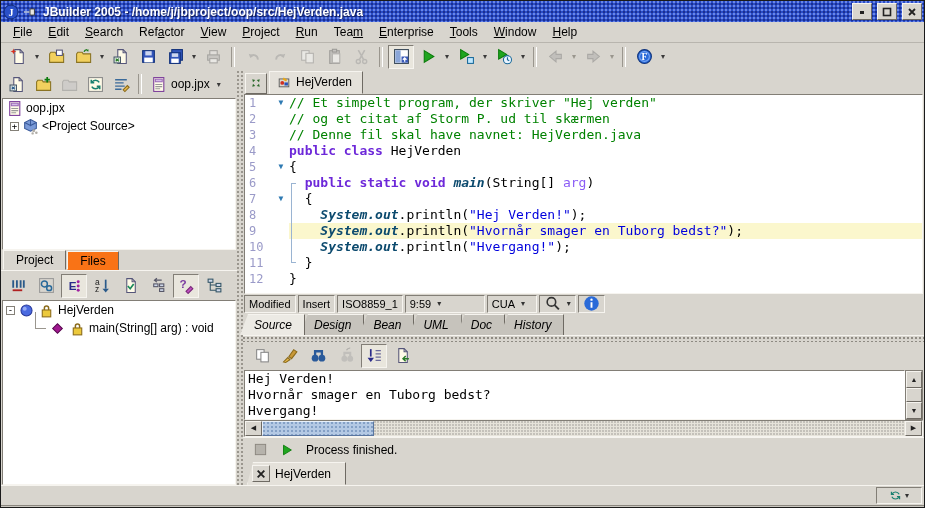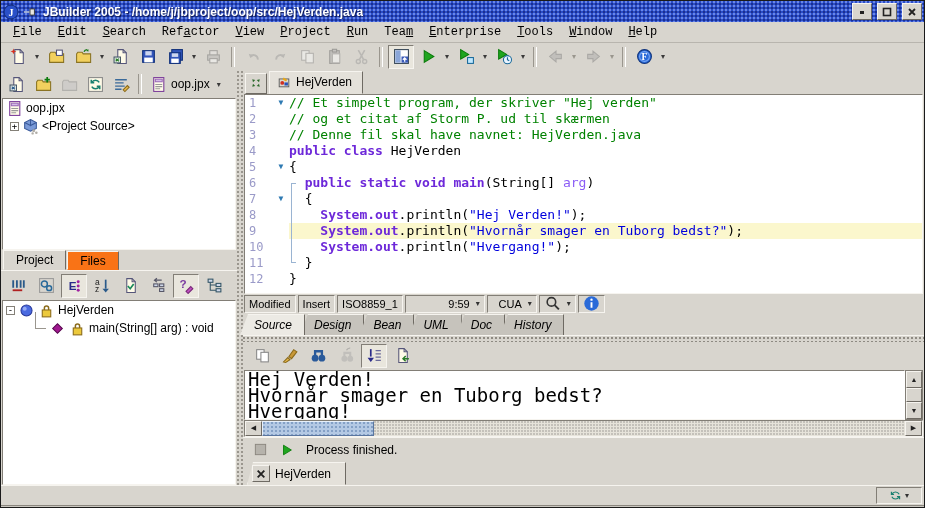--- a/index.html
+++ b/index.html
@@ -14,21 +14,21 @@
     background:#2a4cc8;
     background-image:radial-gradient(circle at 1px 1px,rgba(160,185,255,.55) 1px,transparent 1.3px),
                      radial-gradient(circle at 3px 3px,rgba(10,20,90,.5) 1px,transparent 1.3px);
     background-size:4px 4px;color:#fff;font-weight:bold;font-size:12px;}
   .titlebar .icon svg{display:block;}
   .title-text{flex:0 1 auto;white-space:nowrap;overflow:hidden;text-shadow:1px 1px 1px rgba(0,0,20,.6);padding-left:2px;}
   .title-spacer{flex:1;}
   .winbtn{width:18px;height:15px;background:#d8d5ce;display:flex;align-items:center;justify-content:center;margin-left:1px;}
   
   .menubar{height:20px;display:flex;align-items:center;padding-left:4px;border-bottom:1px solid #b8b5ae;}
-  .menu-item{padding:2px 8px;white-space:nowrap;font-family:Liberation Mono, monospace;}
+  .menu-item{padding:2px 8px;white-space:nowrap;}
   .menu-item u{text-decoration:underline;}
   
   .toolbar{height:27px;display:flex;align-items:center;padding-left:4px;gap:1px;}
   .tb-sep{width:2px;height:20px;margin:0 4px;border-left:1px solid #9a968e;border-right:1px solid #fff;}
   .tb-btn{width:24px;height:22px;display:flex;align-items:center;justify-content:center;border:1px solid transparent;}
   .tb-btn.pressed{border-color:#827e76 #f6f4ef #f6f4ef #827e76;background:#e9e6dd;}
   .tb-btn.disabled svg{opacity:.45;filter:grayscale(1);}
   .tb-drop{width:10px;height:22px;display:flex;align-items:center;justify-content:center;font-size:8px;color:#3a3a3a;}
   .tb-drop.disabled{color:#9a968e;}
   .icon svg{display:block;}
@@ -63,41 +63,41 @@
         border:1px solid;border-color:#f6f4ef #6e6a63 transparent #f6f4ef;font-size:12px;}
   .editor{position:relative;flex:0 0 198px;overflow:hidden;font-family:"DejaVu Sans Mono",monospace;font-size:13px;margin:0 1px;}
   .code-line{display:flex;height:16px;line-height:16px;}
   .ln{width:24px;flex:0 0 24px;text-align:left;padding-left:4px;color:#9a9ac8;font-size:12px;}
   .fold{width:16px;flex:0 0 16px;text-align:center;font-size:8px;color:#2e7ab2;line-height:16px;}
   .lbody{flex:1;white-space:pre;}
   .lbody.hl{background:#fbf7cd;}
   .tk-kw{color:#6d28d9;font-weight:bold;}
   .tk-com{color:#008200;}
   .tk-str{color:#0000dd;}
-  .tk-it{color:#6d28d9;font-weight:bold;}
+  .tk-it{color:#0c4a6e;font-weight:bold;font-style:italic;}
   .tk-pa{color:#8b5cf6;}
   .brace-guide{position:absolute;left:46px;width:5px;border-left:1px solid #9ab4d2;}
   .brace-guide:before,.brace-guide:after{content:"";position:absolute;left:0;width:4px;border-top:1px solid #9ab4d2;}
   .brace-guide:before{top:0;} .brace-guide:after{bottom:0;}
   
   .fstatus{height:18px;display:flex;align-items:stretch;gap:2px;padding:1px 1px;}
-  .fs-cell{border:1px solid;border-color:#827e76 #f6f4ef #f6f4ef #827e76;display:flex;align-items:center;justify-content:flex-end;font-size:11px;padding:0 4px;white-space:nowrap;}
+  .fs-cell{border:1px solid;border-color:#827e76 #f6f4ef #f6f4ef #827e76;display:flex;align-items:center;justify-content:flex-start;font-size:11px;padding:0 4px;white-space:nowrap;}
   .fs-name{flex:1;justify-content:flex-start;}
   .fs-drop{font-size:8px;margin-left:6px;color:#333;}
   
   .vtabs{height:22px;display:flex;align-items:flex-end;padding-left:2px;font-style:italic;}
   .vtab{height:21px;padding:3px 12px 0 14px;box-sizing:border-box;background:#c6c3bc;font-size:12px;
         clip-path:polygon(8px 0,100% 0,100% 100%,0 100%);margin-left:-5px;border-top:1px solid #f6f4ef;border-right:1px solid #6e6a63;}
   .vtab.active{background:#eceae4;z-index:2;position:relative;}
   .dotsep{height:6px;background-image:radial-gradient(circle at 1px 2px,#8e8a82 1px,transparent 1.2px);background-size:4px 4px;border-top:1px solid #f6f4ef;}
   
   .mtoolbar{height:29px;display:flex;align-items:center;gap:2px;padding-left:6px;}
   .outwrap{height:50px;display:flex;margin:0 1px;}
   .output{flex:1;background:#fff;border:1px solid;border-color:#827e76 transparent #f6f4ef #827e76;
-          font-family:"DejaVu Sans Mono",monospace;font-size:19px;line-height:16px;padding:0 3px;white-space:pre;overflow:hidden;}
+          font-family:"DejaVu Sans Mono",monospace;font-size:13px;line-height:16px;padding:0 3px;white-space:pre;overflow:hidden;}
   .vscroll{width:16px;display:flex;flex-direction:column;background:#e6e3da;border:1px solid #827e76;}
   .sbtn{height:15px;background:#d8d5ce;border:1px solid;border-color:#f6f4ef #6e6a63 #6e6a63 #f6f4ef;
         display:flex;align-items:center;justify-content:center;font-size:7px;color:#222;}
   .vthumb{flex:1;background:#d8d5ce;border:1px solid;border-color:#f6f4ef #6e6a63 #6e6a63 #f6f4ef;}
   .hscroll{height:16px;display:flex;margin:0 1px;background:#e6e3da;border:1px solid;border-color:#827e76 #f6f4ef #f6f4ef #827e76;}
   .hthumb{width:110px;background:#b4c9e4;border:1px solid;border-color:#e8f0fa #5a76a0 #5a76a0 #e8f0fa;
           background-image:radial-gradient(circle at 1px 1px,#84a0c6 1px,transparent 1.2px);background-size:4px 4px;}
   .htrack{flex:1;background-image:radial-gradient(circle at 1px 1px,#c4c1ba 1px,transparent 1.2px);background-size:3px 3px;}
   .sbtn.h{width:15px;height:auto;}
   

